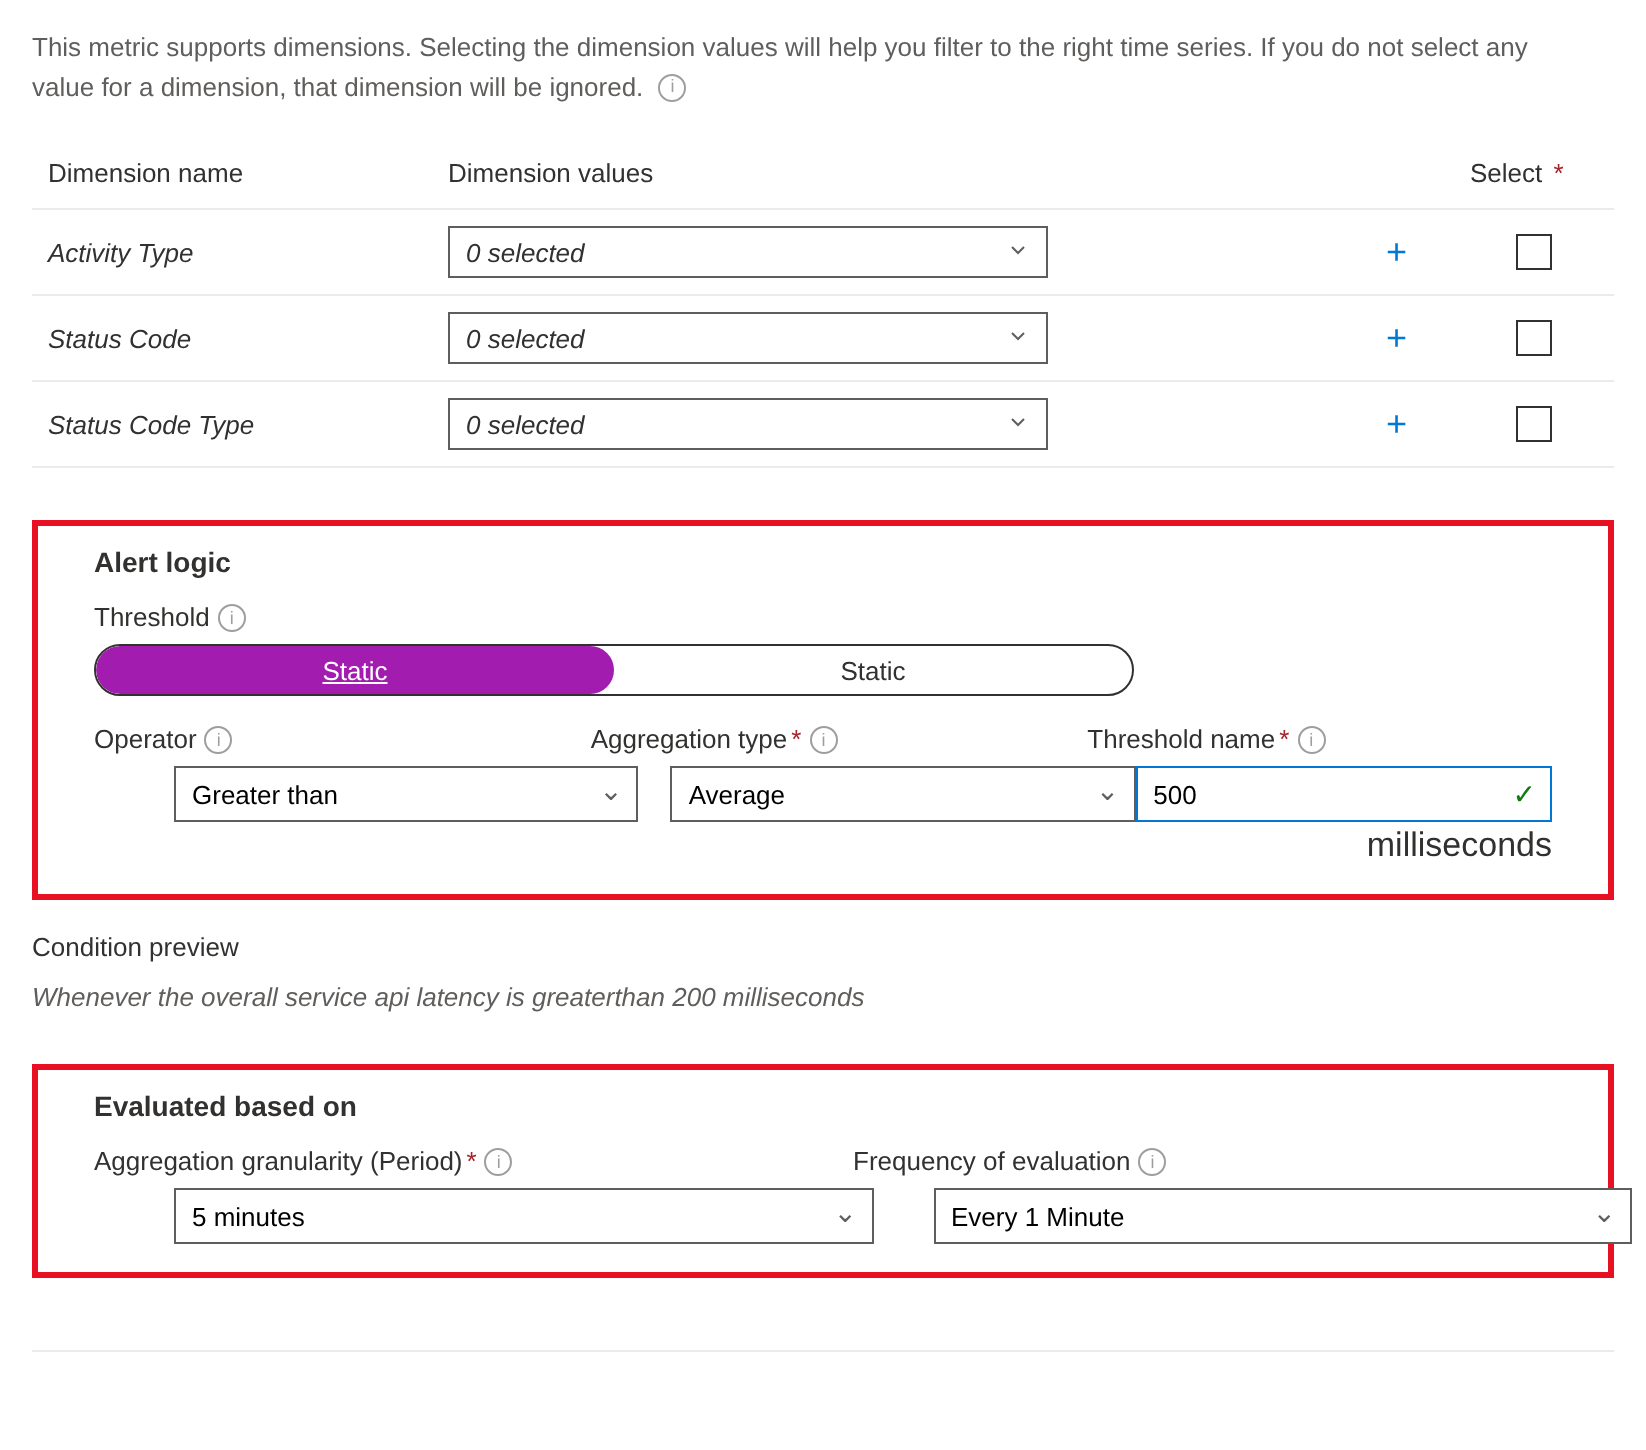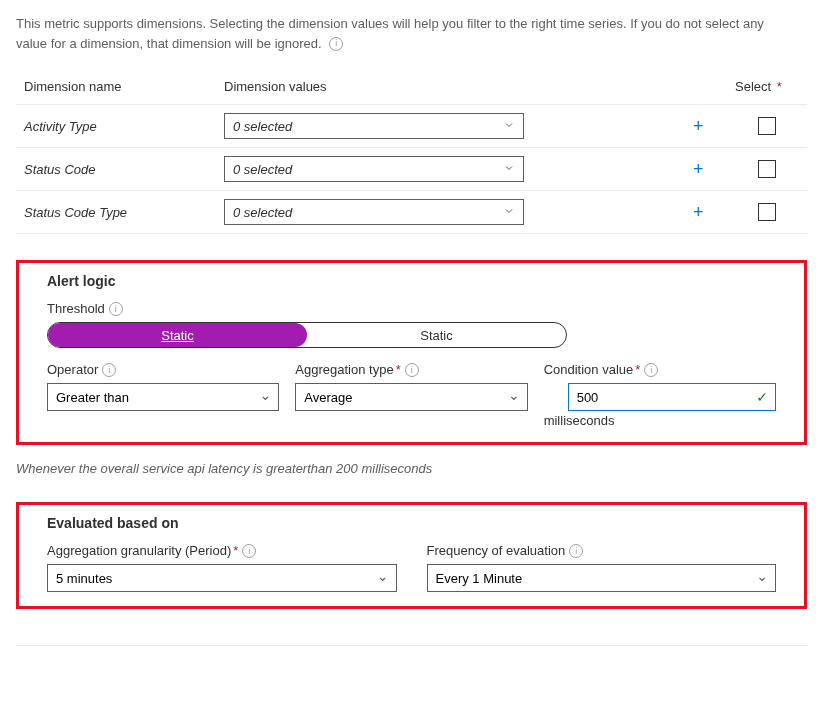--- a/index.html
+++ b/index.html
@@ -119,20 +119,21 @@
     width: 100%;
     height: 28px;
     border: 1px solid #605e5c;
     padding: 0 8px;
     font: inherit;
     background: #fff;
   }
   .select-wrap {
     position: relative;
     width: 100%;
+    margin-left: 40px;
   }
   .select-wrap select {
     appearance: none;
     -webkit-appearance: none;
     padding-right: 26px;
   }
   .select-wrap::after {
     content: "⌄";
     position: absolute;
     right: 8px; top: 4px;
@@ -145,23 +146,24 @@
   }
   .valid-wrap { position: relative; margin-left: 24px; }
   .valid-wrap .check {
     position: absolute;
     right: 8px; top: 6px;
     color: #107c10;
     font-size: 14px;
     pointer-events: none;
   }
   .unit-label {
+    text-align: right;
     color: #323130;
     margin-top: 2px;
-    font-size: 13px;
+    font-size: 17px;
   }
   .condition-preview { margin-top: 16px; }
   .condition-preview-title { margin-bottom: 10px; }
   .condition-text {
     font-style: italic;
     color: #605e5c;
   }
   .two-col { display: flex; gap: 30px; margin-top: 10px; }
   .two-col > div { flex: 1; }
   hr.sep {
@@ -271,34 +273,35 @@
         <span class="info-icon">i</span>
       </div>
       <div class="select-wrap">
         <select class="native-select">
           <option>Average</option>
         </select>
       </div>
     </div>
     <div>
       <div class="row-label">
-        <span>Condition value</span>
+        <span>Threshold name</span>
           <span class="req"> *</span>
         <span class="info-icon">i</span>
       </div>
       <div class="valid-wrap">
         <input class="text-input valid" value="500" style="">
         <span class="check">✓</span>
       </div>
       <div class="unit-label">milliseconds</div>
     </div>
   </div>
 </div>
 
 <div class="condition-preview">
+  <div class="condition-preview-title">Condition preview</div>
   <div class="condition-text">Whenever the overall service api latency is greaterthan 200 milliseconds</div>
 </div>
 
 <div class="red-highlight">
   <div class="section-title">Evaluated based on</div>
   <div class="two-col">
     <div>
       <div class="row-label">
         <span>Aggregation granularity (Period)</span>
           <span class="req"> *</span>

